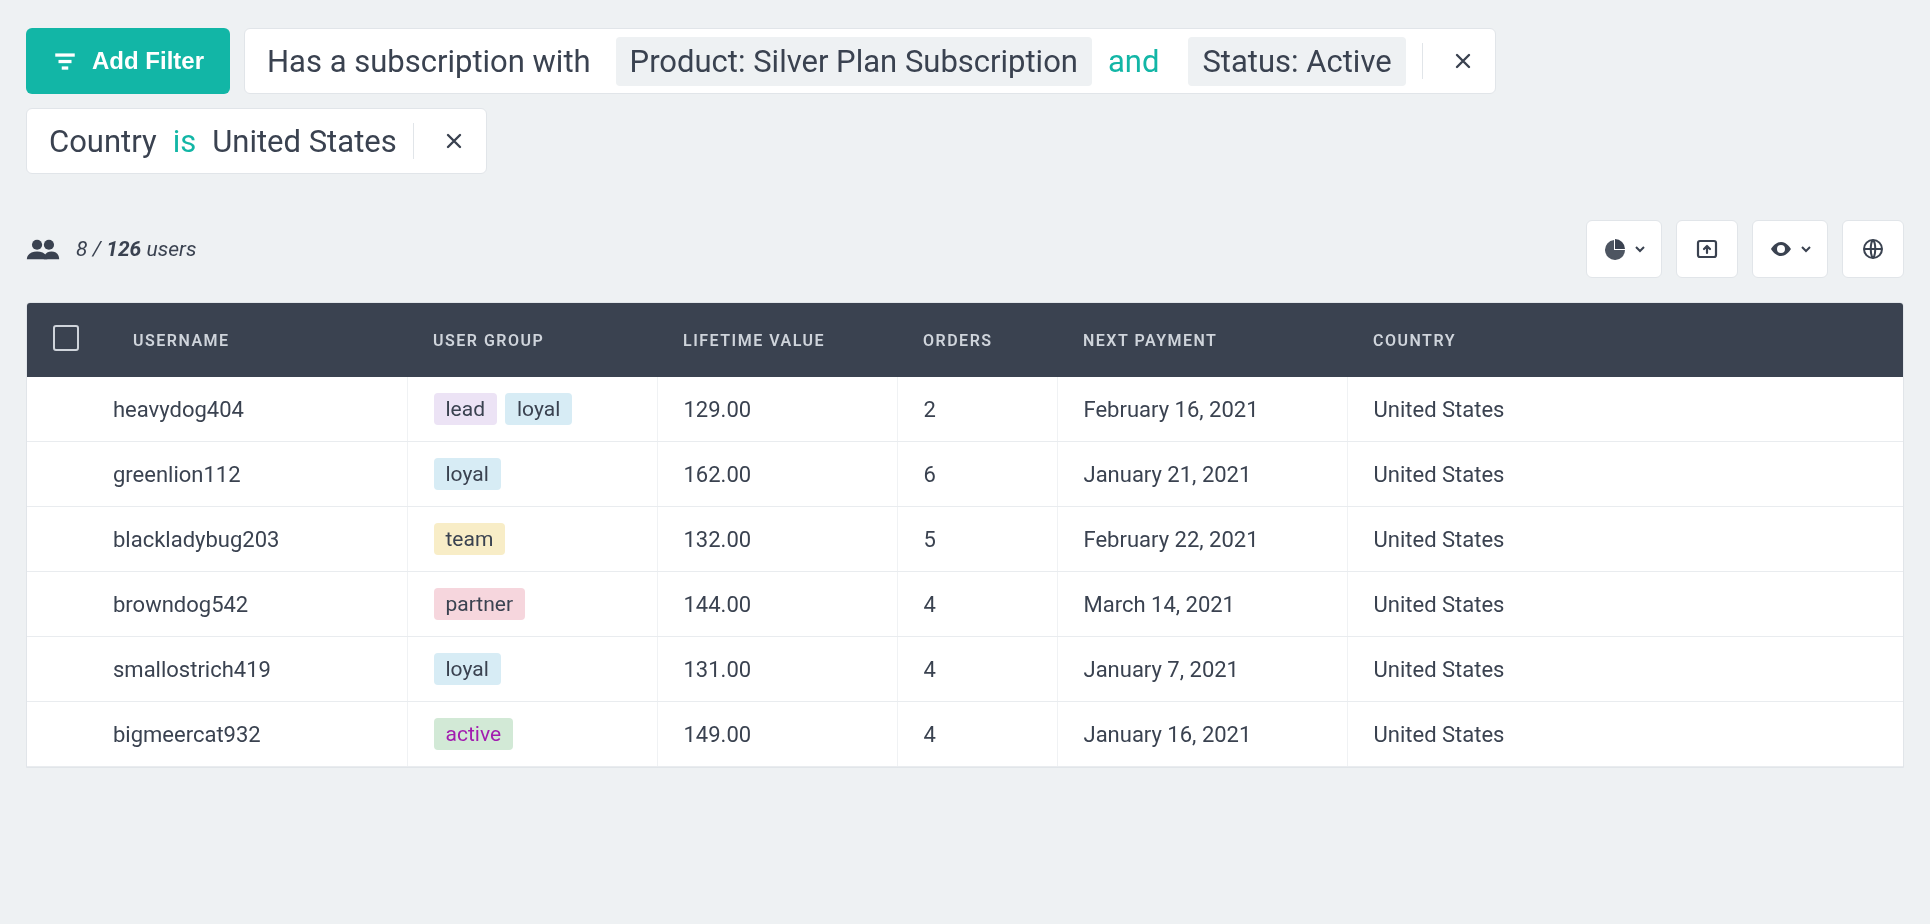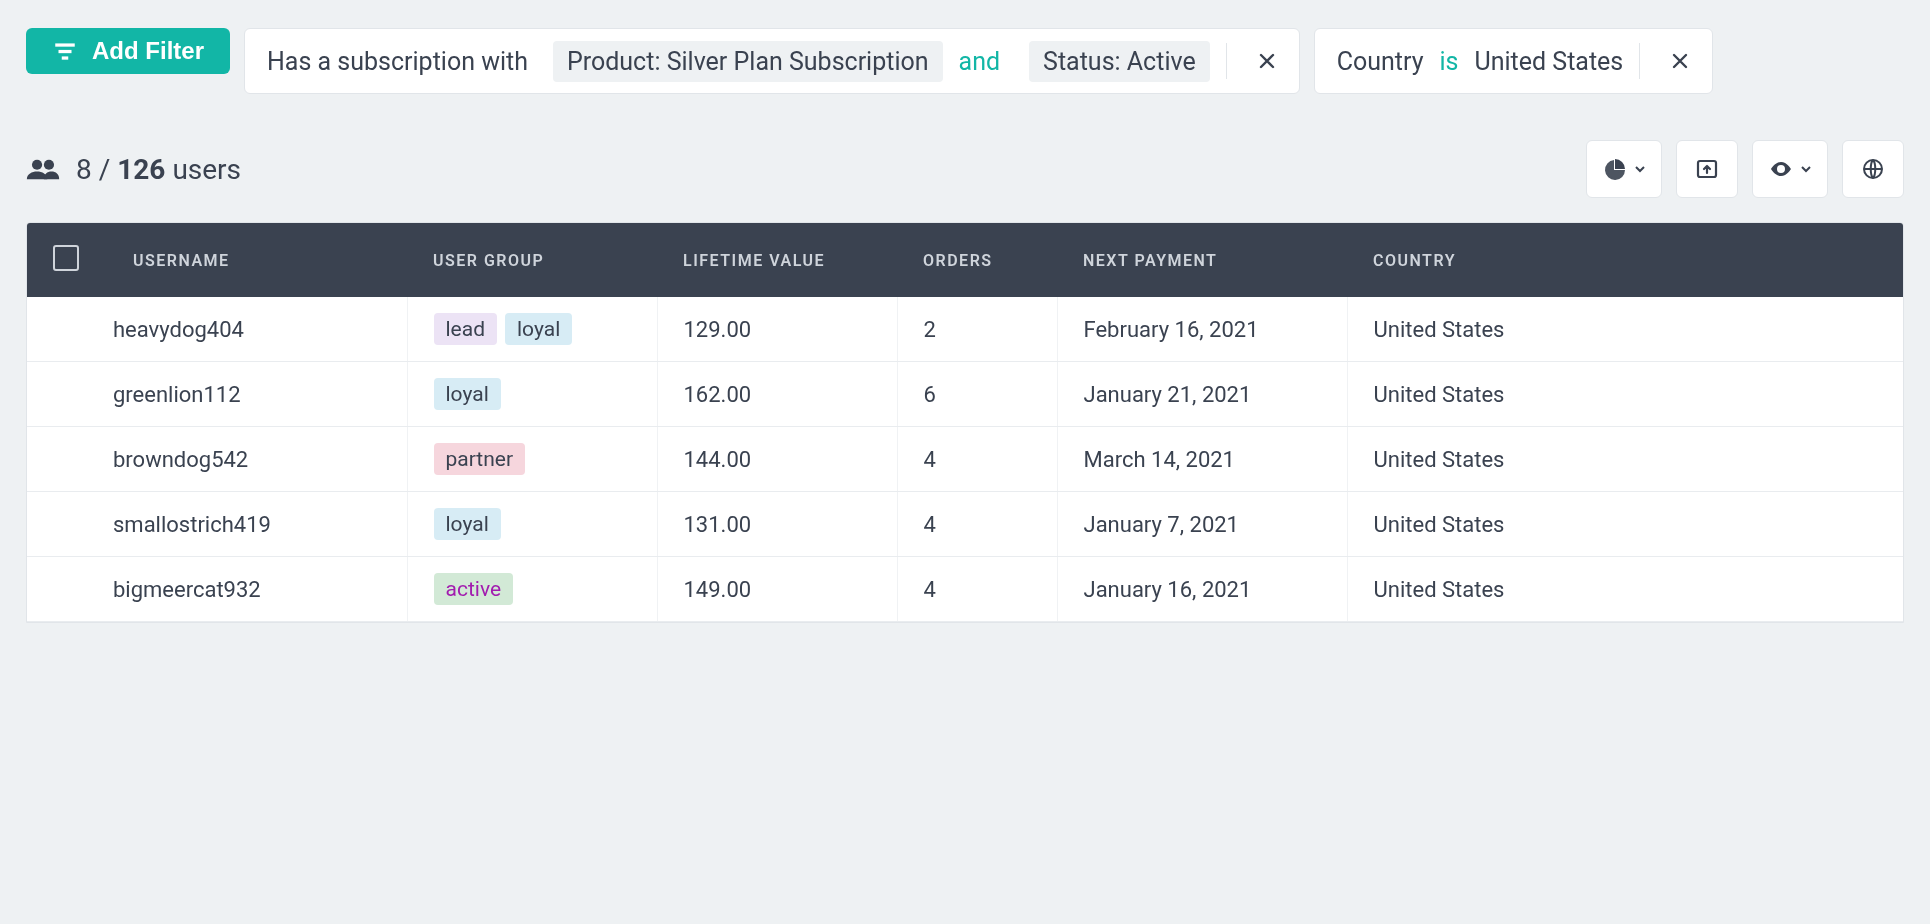--- a/index.html
+++ b/index.html
@@ -25,37 +25,37 @@
   }
   .btn-add-filter {
     display: inline-flex;
     align-items: center;
     gap: 14px;
     background: #12b6a6;
     color: #fff;
     border: none;
     border-radius: 6px;
     padding: 0 26px;
-    height: 46px;
+    height: 66px;
     font-size: 24px;
     font-weight: 600;
     cursor: pointer;
   }
   .btn-add-filter svg { width: 26px; height: 26px; }
 
   .filter-pill {
     display: inline-flex;
     align-items: center;
     gap: 12px;
     background: #fff;
     border: 1px solid #e1e5e9;
     border-radius: 6px;
     height: 66px;
     padding: 0 8px 0 22px;
-    font-size: 25px;
+    font-size: 31px;
     color: #3a4250;
   }
   .filter-pill .chip {
     background: #eef1f3;
     border-radius: 4px;
     padding: 6px 14px;
     color: #3a4250;
     margin-left: 13px;
   }
   .filter-pill .op {
@@ -84,22 +84,23 @@
     display: flex;
     align-items: center;
     justify-content: space-between;
     margin-top: 46px;
     margin-bottom: 24px;
   }
   .summary-left {
     display: flex;
     align-items: center;
     gap: 16px;
-    font-size: 28px;
-    color: #3a4250;
+    font-size: 21px;
+    color: #3a4250;
+    font-style: italic;
   }
   .summary-left svg { width: 34px; height: 24px; fill: #3a4250; }
   .summary-left .total { font-weight: 700; }
   .toolbar {
     display: flex;
     gap: 14px;
   }
   .tb-btn {
     background: #fff;
     border: 1px solid #e1e5e9;
@@ -307,20 +308,29 @@
           <tr>
             <td style="border-right: none; padding-right: 0px;"><span class="avatar" style="background: rgb(230, 224, 216);"></span></td>
             <td style="border-right: 1px solid rgb(240, 242, 244); padding-left: 6px;">greenlion112</td>
             <td><span class="tag tag-loyal">loyal</span></td>
             <td>162.00</td>
             <td>6</td>
             <td>January 21, 2021</td>
             <td>United States</td>
           </tr>
           <tr>
+            <td style="border-right: none; padding-right: 0px;"><span class="avatar" style="background: rgb(138, 106, 58);"></span></td>
+            <td style="border-right: 1px solid rgb(240, 242, 244); padding-left: 6px;">blackladybug203</td>
+            <td><span class="tag tag-team">team</span></td>
+            <td>132.00</td>
+            <td>5</td>
+            <td>February 22, 2021</td>
+            <td>United States</td>
+          </tr>
+          <tr>
             <td style="border-right: none; padding-right: 0px;"><span class="avatar" style="background: rgb(212, 199, 184);"></span></td>
             <td style="border-right: 1px solid rgb(240, 242, 244); padding-left: 6px;">browndog542</td>
             <td><span class="tag tag-partner">partner</span></td>
             <td>144.00</td>
             <td>4</td>
             <td>March 14, 2021</td>
             <td>United States</td>
           </tr>
           <tr>
             <td style="border-right: none; padding-right: 0px;"><span class="avatar" style="background: rgb(202, 169, 138);"></span></td>

